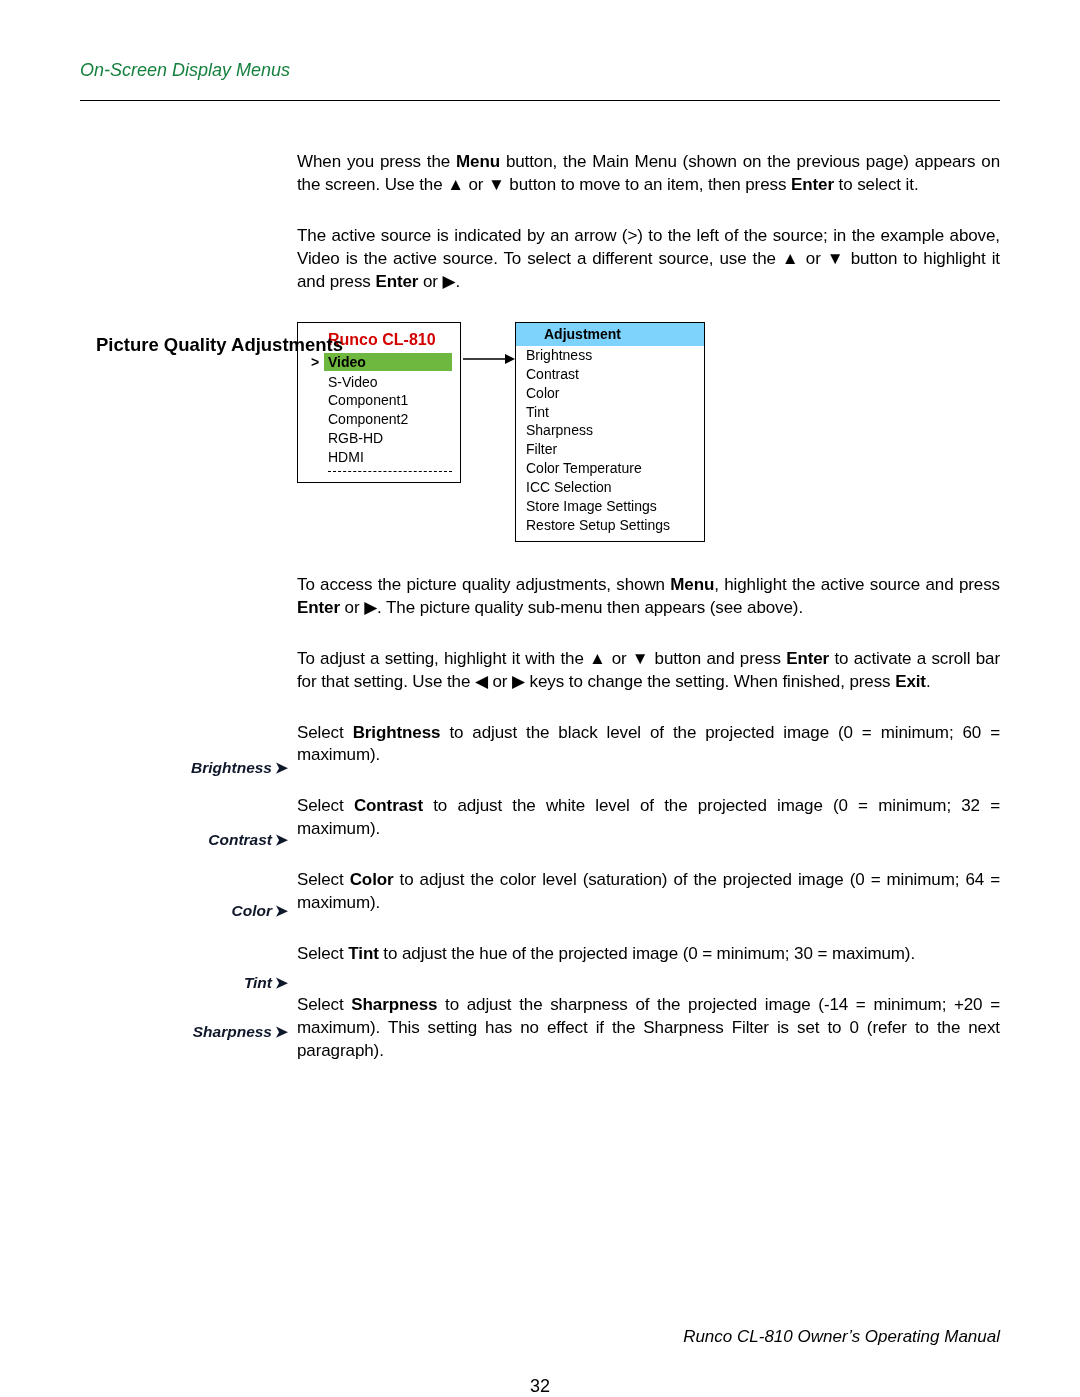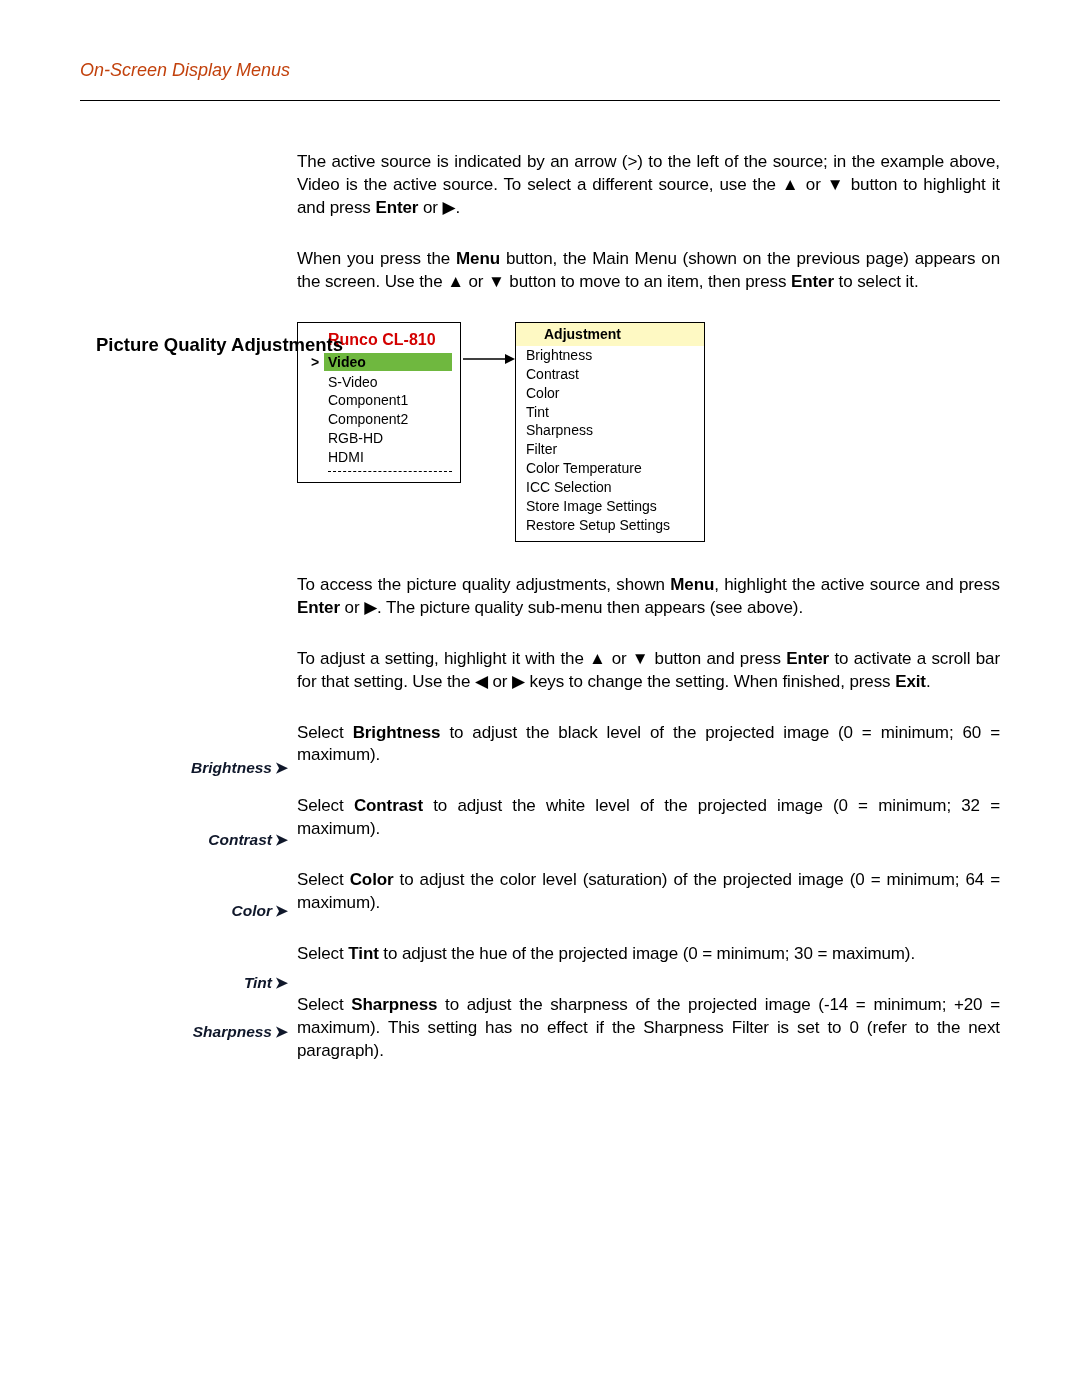--- a/index.html
+++ b/index.html
@@ -13,21 +13,21 @@
   }
   .page {
     width: 1080px;
     height: 1397px;
     position: relative;
     box-sizing: border-box;
     padding: 58px 80px 0 80px;
   }
   .header-line {
     font-style: italic;
-    color: #c2410c;
+    color: #15803d;
     font-size: 18px;
     margin-bottom: 18px;
   }
   .rule {
     border: none;
     border-top: 1.5px solid #000;
     margin: 0 0 50px 0;
   }
   .body-block {
     margin-left: 217px;
@@ -106,21 +106,21 @@
   .menu-line {
     font-size: 14px;
     padding-left: 22px;
     line-height: 1.35;
   }
   .dashed-sep {
     border-top: 1.2px dashed #000;
     margin: 4px 0 4px 22px;
   }
   .adj-header {
-    background: #fef9c3;
+    background: #7dd3fc;
     color: #000;
     font-weight: bold;
     font-size: 14px;
     padding: 2px 16px 2px 28px;
   }
   .adj-line {
     font-size: 14px;
     padding-left: 10px;
     line-height: 1.35;
   }
@@ -156,25 +156,25 @@
 </style>
 </head>
 <body>
 
 <div class="page">
 
   <div class="header-line">On-Screen Display Menus</div>
   <hr class="rule">
 
   <div class="body-block">
+    <span>When you press the </span><b>Menu</b><span> button, the Main Menu (shown on the previous page) appears on the screen. Use the ▲ or ▼ button to move to an item, then press </span><b>Enter</b><span> to select it.</span>
+  </div>
+
+  <div class="body-block">
     <span>The active source is indicated by an arrow (&gt;) to the left of the source; in the example above, Video is the active source. To select a different source, use the ▲ or ▼ button to highlight it and press </span><b>Enter</b><span> or ▶.</span>
-  </div>
-
-  <div class="body-block">
-    <span>When you press the </span><b>Menu</b><span> button, the Main Menu (shown on the previous page) appears on the screen. Use the ▲ or ▼ button to move to an item, then press </span><b>Enter</b><span> to select it.</span>
   </div>
 
   <div class="section-heading">Picture Quality Adjustments</div>
 
   <div class="menus-row">
     <div class="menu-box left">
       <div class="box-title">Runco CL-810</div>
       <div class="video-row">
         <span class="gt">&gt;</span>
         <span class="bar">Video</span>
@@ -241,15 +241,16 @@
     <span>Select </span><b>Tint</b><span> to adjust the hue of the projected image (0 = minimum; 30 = maximum).</span>
   </div>
 
   <div class="margin-label" style="top:1022px"><span>Sharpness</span><span class="arrowmark">➤</span></div>
   <div class="body-block">
     <span>Select </span><b>Sharpness</b><span> to adjust the sharpness of the projected image (-14 = minimum; +20 = maximum). This setting has no effect if the Sharpness Filter is set to 0 (refer to the next paragraph).</span>
   </div>
 
   <div class="footer">
     <span class="pgnum">32</span>
+    <span class="manual">Runco CL-810 Owner’s Operating Manual</span>
   </div>
 
 </div>
 
 </body></html>

